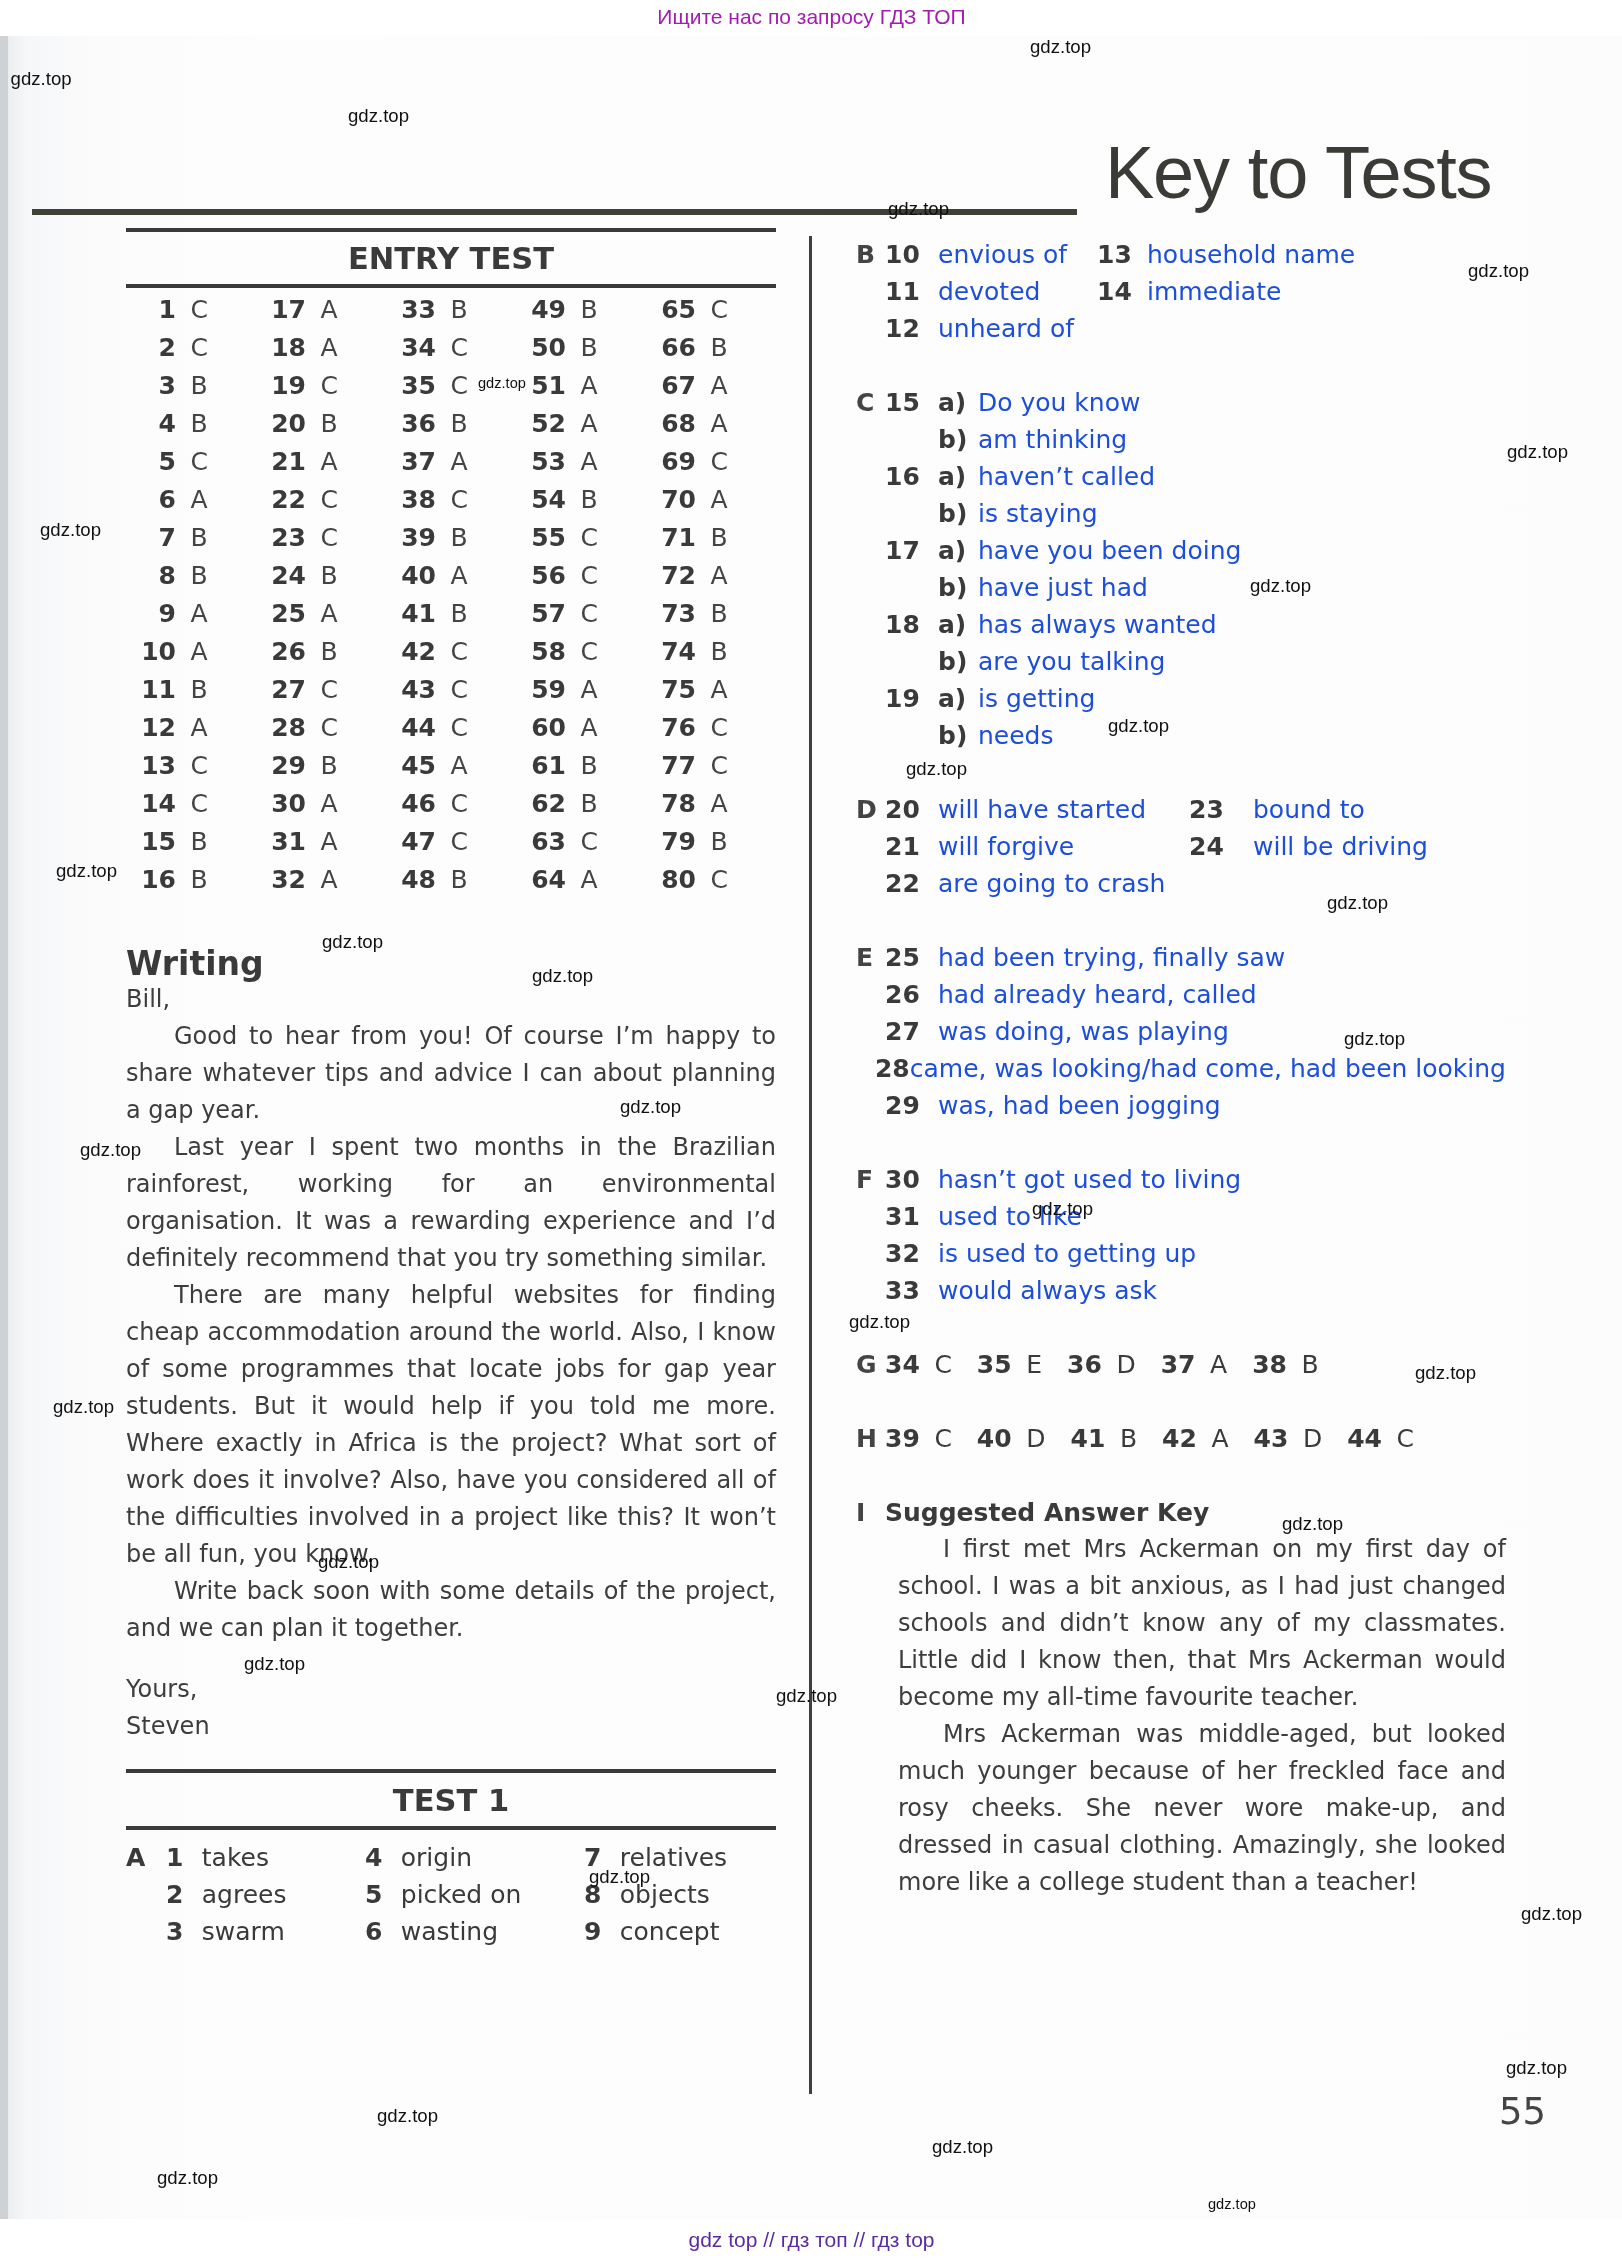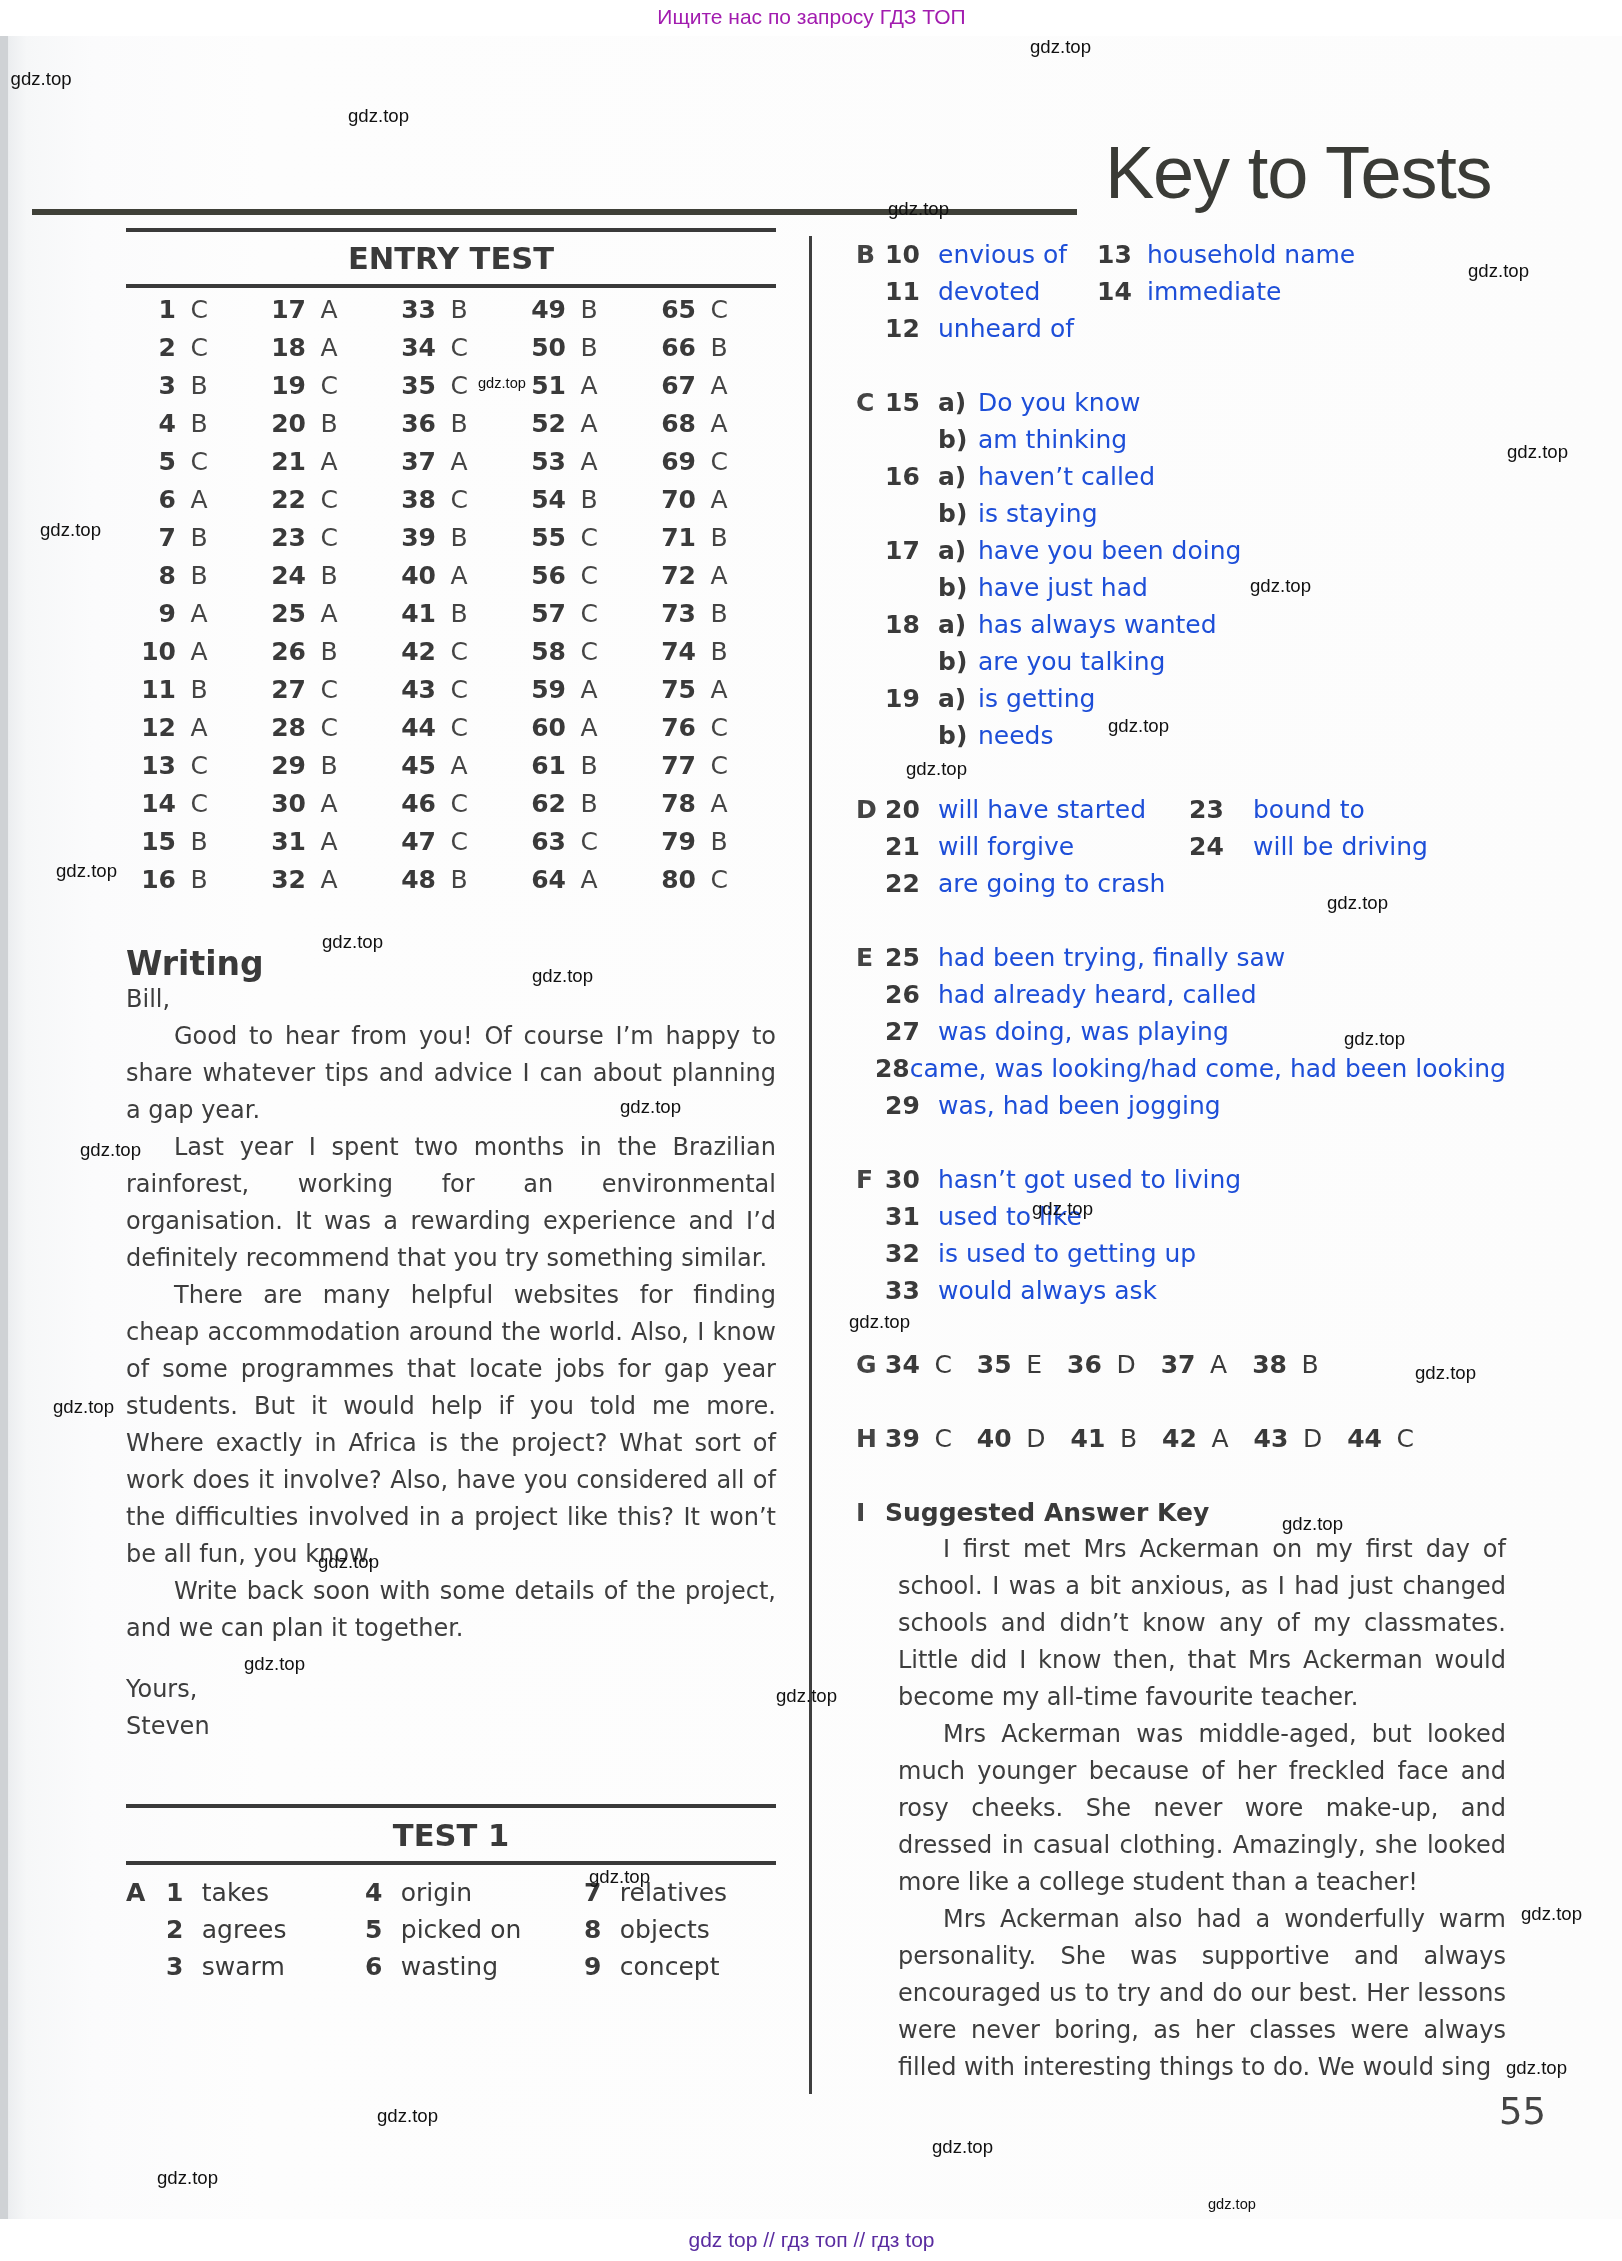--- a/index.html
+++ b/index.html
@@ -53,21 +53,21 @@
     margin-top: 3px;
   }
   .entry-cell { font-size: 25px; height: 38px; line-height: 38px; white-space: nowrap; }
   .entry-cell .num { display: inline-block; width: 50px; text-align: right; font-weight: bold; color: #3a3a3a; margin-right: 14.6px; }
   .entry-cell .ans { color: #444; }
   .writing-head { font-size: 33px; font-weight: bold; margin-top: 47px; height: 35px; line-height: 35px; }
   .letter { font-size: 24px; line-height: 37px; text-align: justify; color: #3d3d3d; }
   .letter p { margin: 0; text-indent: 48px; }
   .letter .plain { text-indent: 0; }
   .sign { font-size: 24px; line-height: 37px; color: #3d3d3d; }
-  .test1 { margin-top: 59px; }
+  .test1 { margin-top: 24px; }
   .t1-grid { display: grid; grid-template-columns: 40px 199px 219px 192px; margin-top: 9.3px; }
   .t1-cell { font-size: 25px; height: 37px; line-height: 37px; white-space: nowrap; }
   .t1-cell .num { display: inline-block; width: 26.5px; font-weight: bold; margin-right: 9.3px; }
   .sec { font-size: 25px; line-height: 37px; }
   .sec-row { display: flex; height: 37px; white-space: nowrap; }
   .sec-letter { width: 29px; font-weight: bold; color: #444; }
   .sec-num { width: 53px; font-weight: bold; color: #3a3a3a; }
   .sec-sub { width: 40px; font-weight: bold; color: #3a3a3a; }
   .sec-text { color: #1d4ed8; }
   .gap { height: 37px; }
@@ -398,21 +398,20 @@
       <span class="item"><span class="num">44</span><span>C</span></span>
     </div>
   <div class="gap"></div>
   <div class="sec-row sec">
     <span class="sec-letter">I</span>
     <span style="font-weight:bold;color:#3a3a3a">Suggested Answer Key</span>
   </div>
   <div class="essay">
     <p>I first met Mrs Ackerman on my first day of school. I was a bit anxious, as I had just changed schools and didn’t know any of my classmates. Little did I know then, that Mrs Ackerman would become my all-time favourite teacher.</p>
     <p>Mrs Ackerman was middle-aged, but looked much younger because of her freckled face and rosy cheeks. She never wore make-up, and dressed in casual clothing. Amazingly, she looked more like a college student than a teacher!</p>
-    <p>Mrs Ackerman also had a wonderfully warm personality. She was supportive and always encouraged us to try and do our best. Her lessons were never boring, as her classes were always filled with interesting things to do. We would sing</p>
   </div>
 </div>
 
 <div class="page-number">55</div>
 
 <div class="wm" style="left:1030px;top:36px">gdz.top</div>
 <div class="wm" style="left:10.6px;top:68px">gdz.top</div>
 <div class="wm" style="left:348px;top:105px">gdz.top</div>
 <div class="wm" style="left:888px;top:198px">gdz.top</div>
 <div class="wm" style="left:1468px;top:260px">gdz.top</div>

